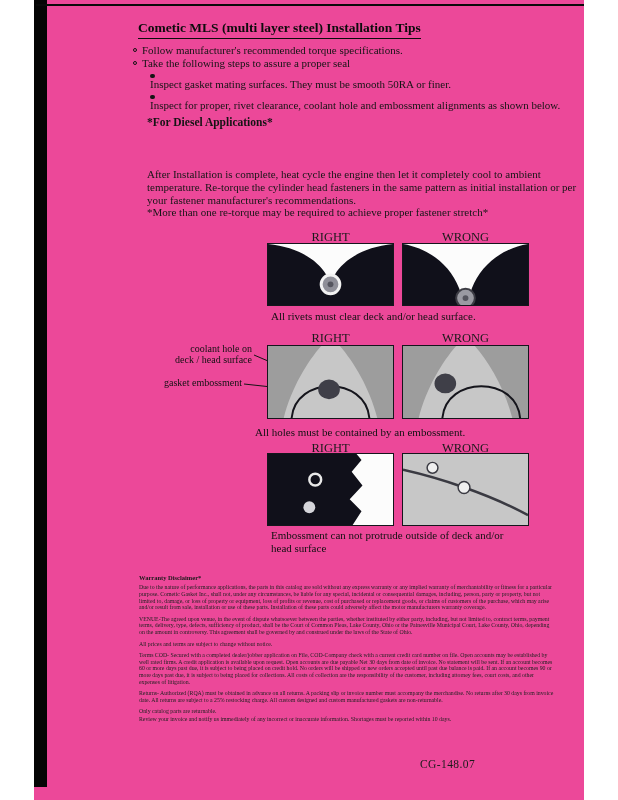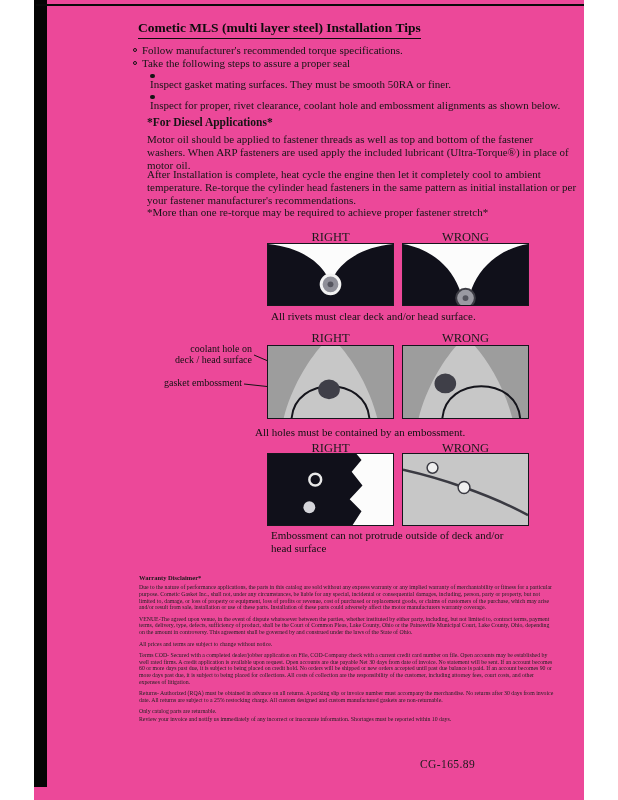--- a/index.html
+++ b/index.html
@@ -64,21 +64,20 @@
       <span class="b-fill"></span>
       <span>Inspect gasket mating surfaces.  They must be smooth 50RA or finer.</span>
     </div>
     <div class="tip sub">
       <span class="b-fill"></span>
       <span>Inspect for proper, rivet clearance, coolant hole and embossment alignments as shown below.</span>
     </div>
   </div>
 
   <h2 class="diesel-h">*For Diesel Applications*</h2>
-  <div class="body-text" style="left:113px; top:133px; width:424px;">Motor oil should be applied to fastener threads as well as top and bottom of the fastener washers. When ARP fasteners are used apply the included lubricant (Ultra-Torque®) in place of motor oil.</div>
   <div class="body-text" style="left:113px; top:206px; width:440px;">*More than one re-torque may be required to achieve proper fastener stretch*</div>
   <div class="body-text" style="left:113px; top:168px; width:434px;">After Installation is complete, heat cycle the engine then let it completely cool to ambient temperature. Re-torque the cylinder head fasteners in the same pattern as initial installation or per your fastener manufacturer's recommendations.</div>
 
   <span class="rw" style="left:233px; top:230px;">RIGHT</span>
   <span class="rw" style="left:368px; top:230px;">WRONG</span>
   <div class="panel" style="left:233px; top:243px; height:63px;">
     <svg viewBox="0 0 127 62" preserveAspectRatio="none">
       <rect width="127" height="62" fill="#10101a"></rect>
       <path d="M0,0 C30,3 50,16 59,31 C62,36 65,36 68,31 C77,16 97,3 127,0 Z" fill="#fcfcfc"></path>
       <circle cx="63.5" cy="41" r="9.5" fill="#8f8f98" stroke="#f2f2f2" stroke-width="3"></circle>
@@ -149,14 +148,14 @@
     <h3>Warranty Disclaimer*</h3>
     <div class="wp">Due to the nature of performance applications, the parts in this catalog are sold without any express warranty or any implied warranty of merchantability or fitness for a particular purpose.  Cometic Gasket Inc., shall not, under any circumstances, be liable for any special, incidental or consequential damages, including, person, party or property, but not limited to, damage, or loss of property or equipment, loss of profits or revenue, cost of purchased or replacement goods, or claims of customers of the purchase, which may arise and/or result from sale, installation or use of these parts.  Installation of these parts could adversely affect the motor manufacturers warranty coverage.</div>
     <div class="wp">VENUE-The agreed upon venue, in the event of dispute whatsoever between the parties, whether instituted by either party, including, but not limited to, contract terms, payment terms, delivery, type, defects, sufficiency of product, shall be the Court of Common Pleas, Lake County, Ohio or the Painesville Municipal Court, Lake County, Ohio, depending on the amount in controversy. This agreement shall be governed by and construed under the laws of the State of Ohio.</div>
     <div class="wp">All prices and terms are subject to change without notice.</div>
     <div class="wp">Terms COD- Secured with a completed dealer/jobber application on File, COD-Company check with a current credit card number on file.  Open accounts may be established by well rated firms.  A credit application is available upon request.  Open accounts are due payable Net 30 days from date of invoice.  No statement will be sent.  If an account becomes 60 or more days past due, it is subject to being placed on credit hold.  No orders will be shipped or new orders accepted until past due balance is paid.  If an account becomes 90 or more days past due, it is subject to being placed for collections.  All costs of collection are the responsibility of the customer, including attorney fees, court costs, and other expenses of litigation.</div>
     <div class="wp">Returns- Authorized (RQA) must be obtained in advance on all returns.  A packing slip or invoice number must accompany the merchandise.  No returns after 30 days from invoice date.  All returns are subject to a 25% restocking charge.  All custom designed and custom manufactured gaskets are non-returnable.</div>
     <div class="wp tight">Only catalog parts are returnable.</div>
     <div class="wp">Review your invoice and notify us immediately of any incorrect or inaccurate information.  Shortages must be reported within 10 days.</div>
   </div>
 
-  <div class="footer-code">CG-165.89</div>
+  <div class="footer-code">CG-148.07</div>
 </div>
 
 </body></html>

